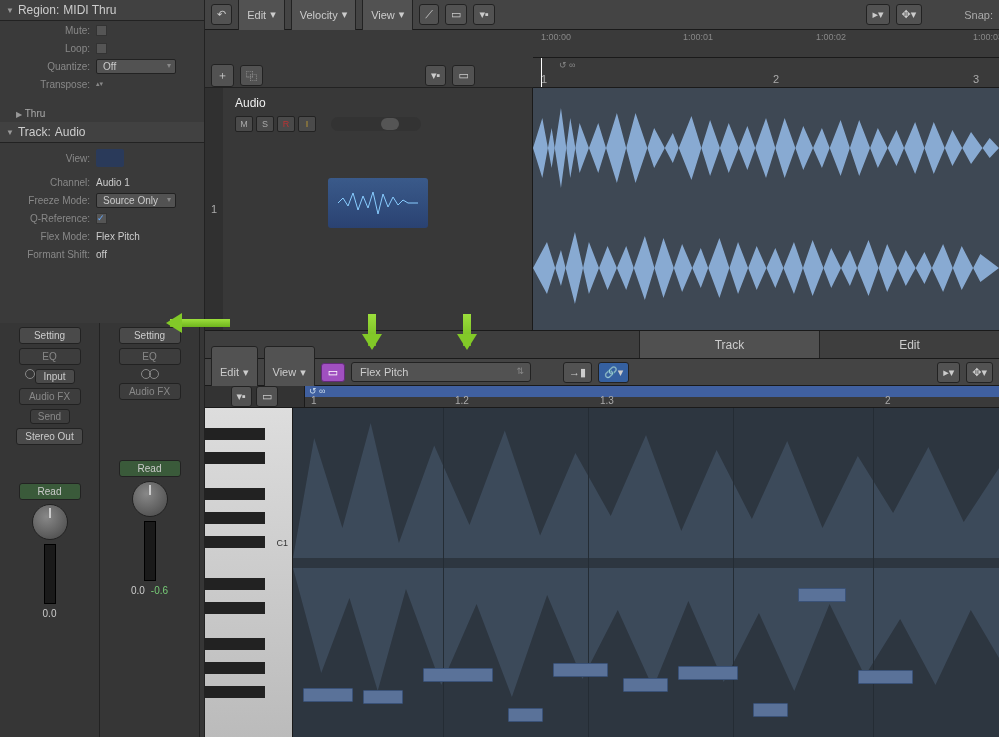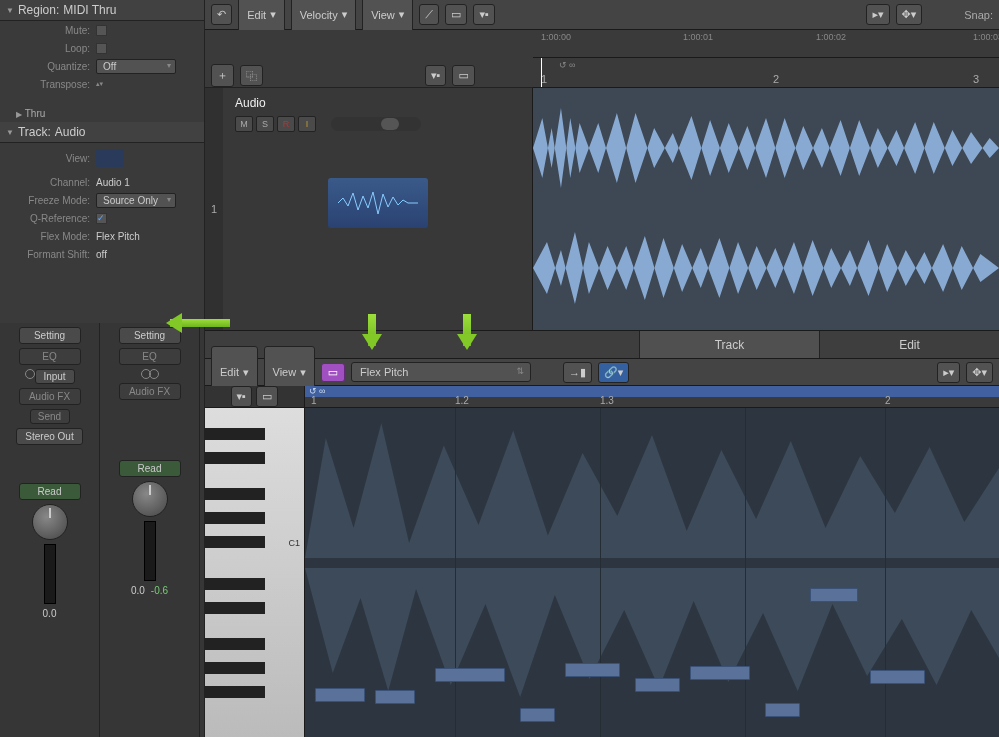--- a/index.html
+++ b/index.html
@@ -86,21 +86,21 @@
 .flexsel { background: #525252; border: 1px solid #222; border-radius: 3px; padding: 3px 24px 3px 8px; font-size: 11px; color: #ccc; position: relative; min-width: 180px; }
 .flexsel::after { content: "⇅"; position: absolute; right: 6px; font-size: 9px; color: #888; }
 
 .edruler { height: 22px; background: #3a3a3a; border-bottom: 1px solid #1a1a1a; position: relative; display: flex; }
 .edruler .lefthole { width: 100px; background: #333; border-right: 1px solid #1a1a1a; display: flex; align-items: center; justify-content: center; gap: 4px; }
 .edruler .rpart { flex: 1; position: relative; }
 .region-bar { position: absolute; left: 0; right: 0; top: 0; height: 11px; background: #4060a0; color: #cde; font-size: 9px; padding: 0 4px; }
 .edruler .tick { position: absolute; bottom: 1px; color: #aaa; font-size: 10px; }
 
 .edbody { flex: 1; display: flex; min-height: 0; }
-.piano { width: 100px; background: linear-gradient(#ddd, #bbb); border-right: 1px solid #1a1a1a; position: relative; }
+.piano { width: 88px; background: linear-gradient(#ddd, #bbb); border-right: 1px solid #1a1a1a; position: relative; }
 .piano .bk { position: absolute; left: 0; width: 60px; height: 12px; background: #222; }
 .piano .lbl { position: absolute; right: 4px; font-size: 9px; color: #333; }
 .grid { flex: 1; background: #2d3640; position: relative; overflow: hidden; }
 .grid .vline { position: absolute; top: 0; bottom: 0; width: 1px; background: #242c34; }
 .grid .note { position: absolute; height: 14px; background: #5a7299; border: 1px solid #3a5278; border-radius: 1px; }
 .grid .specwave { position: absolute; left: 0; right: 0; background: #3c4a5a; }
 </style>
 </head>
 <body>
 

